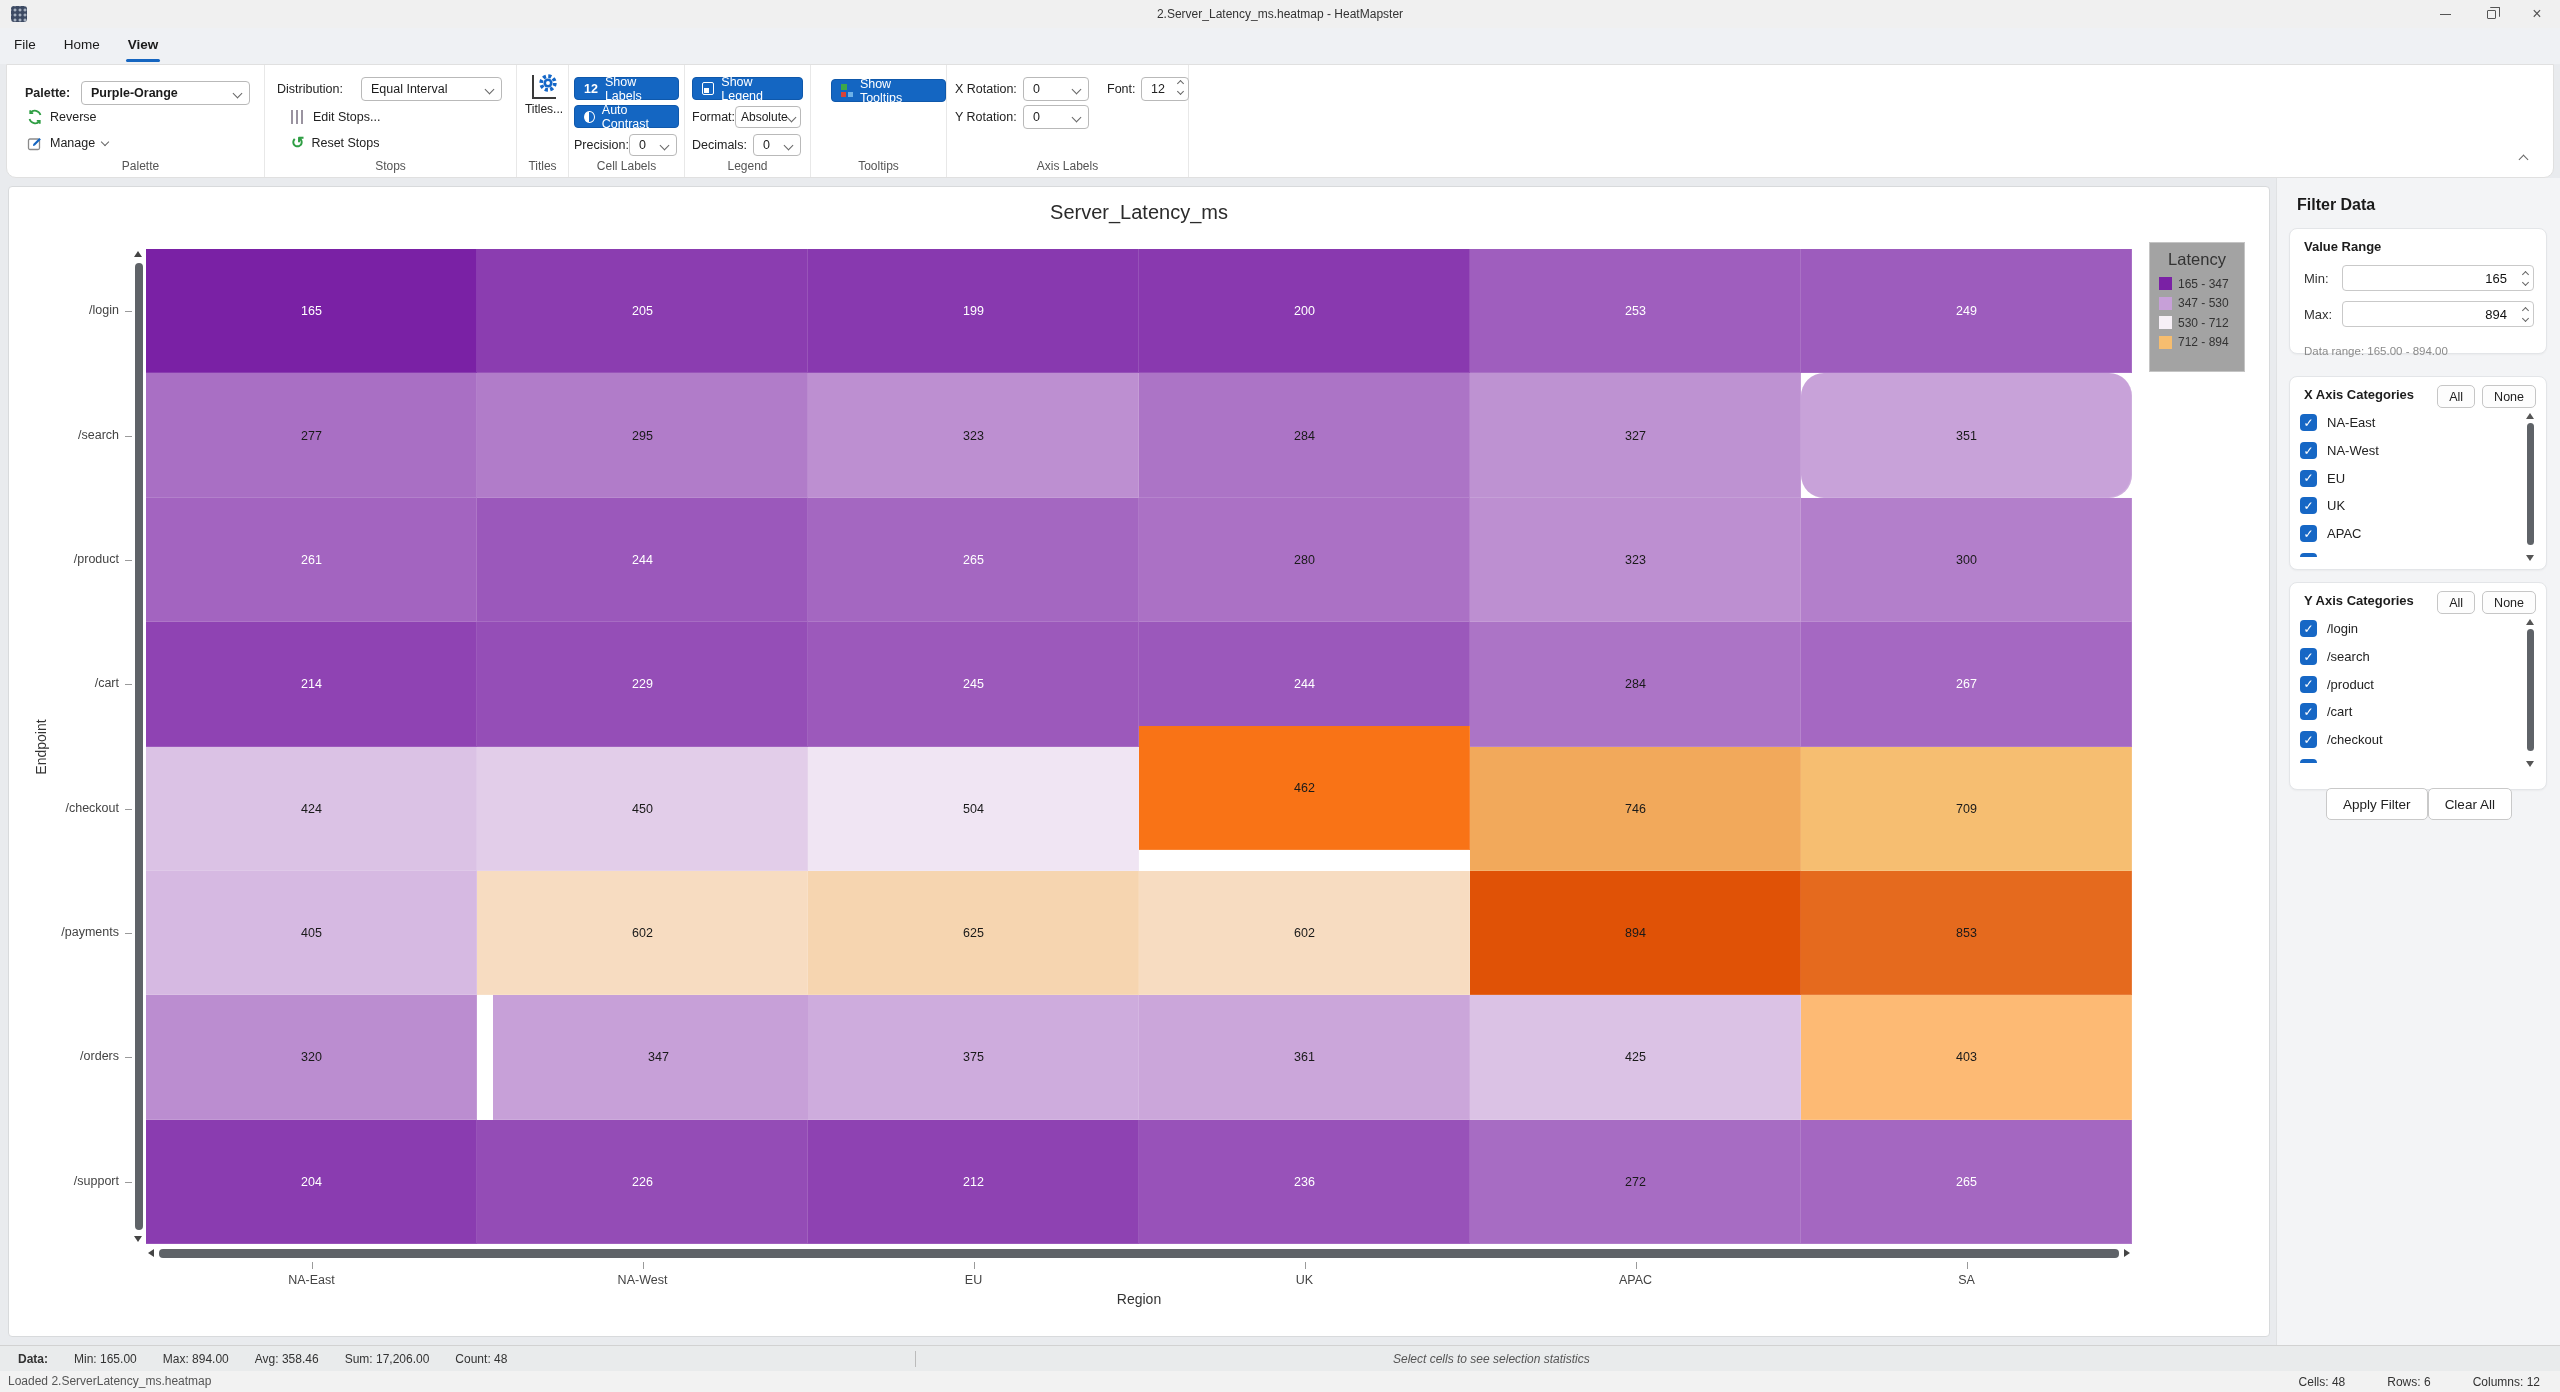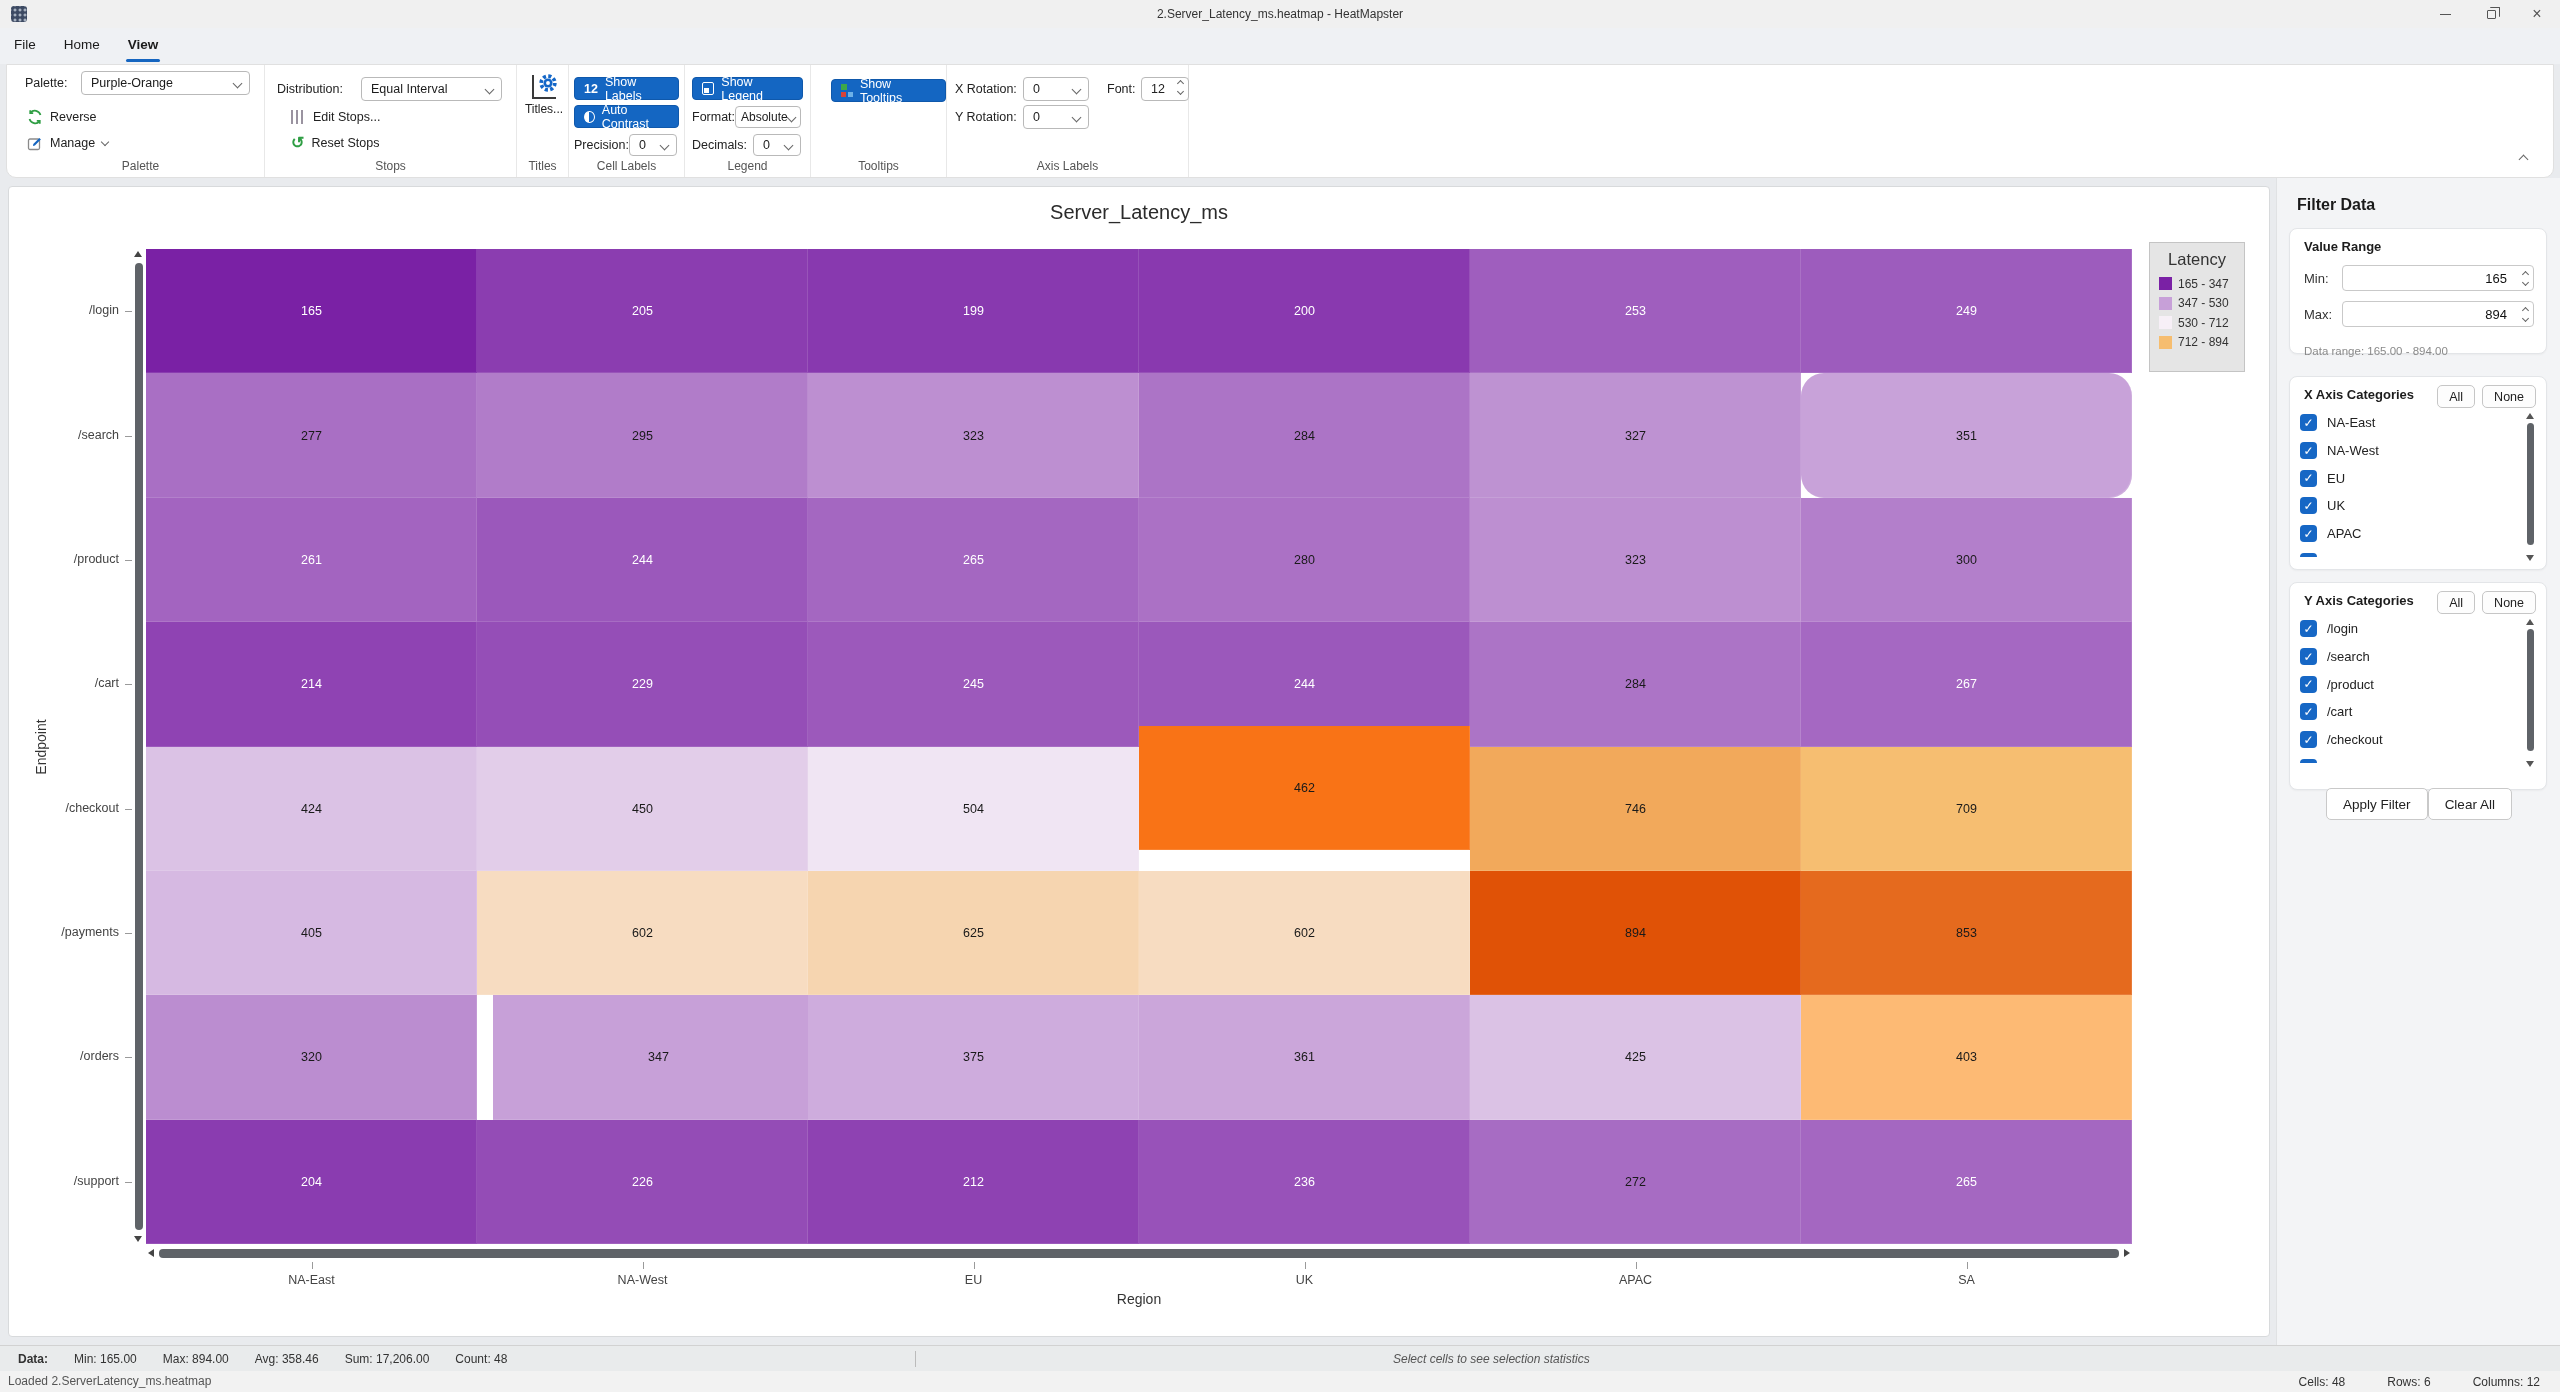--- a/index.html
+++ b/index.html
@@ -74,21 +74,21 @@
   .tickmark { position:absolute; background:#9a9a9a; }
   .hm-cell { position:absolute; display:flex; align-items:center; justify-content:center; font-size:12.5px;
     box-shadow:inset -1px -1px 0 rgba(255,255,255,0.12); }
   
   .vscroll { position:absolute; left:124px; top:62px; width:11px; height:995px; }
   .hscroll { position:absolute; left:137px; top:1060px; width:1986px; height:13px; }
   .scroll-thumb-v { position:absolute; left:1.5px; width:8px; border-radius:4px; background:#5f6368; }
   .scroll-thumb-h { position:absolute; top:2px; height:9px; border-radius:4px; background:#5f6368; }
   .tri { position:absolute; width:0; height:0; }
   
-  .legend-box { position:absolute; left:2140px; top:55px; width:96px; height:130px; background:#e5e5e5;
+  .legend-box { position:absolute; left:2140px; top:55px; width:96px; height:130px; background:#a3a3a3;
     border:1px solid #c4c4c4; }
   .legend-title { margin-top:7px; text-align:center; font-size:16.5px; color:#333; }
   .legend-entry { position:relative; height:19.5px; display:flex; align-items:center; padding-left:9px; gap:6px; }
   .legend-swatch { width:13px; height:13px; flex:0 0 13px; }
   .legend-label { font-size:12px; color:#333; white-space:nowrap; }
   
   .filter-panel { position:absolute; left:2276px; top:178px; width:284px; height:1167px; background:#f3f4f6;
     border-left:1px solid #e0e2e4; }
   .fp-title { position:absolute; left:20px; top:18px; font-size:16px; font-weight:bold; color:#1a1a1a; }
   .fp-card { position:absolute; left:12px; width:258px; background:#fff; border:1px solid #e3e5e8; border-radius:8px;
@@ -143,21 +143,21 @@
 
 <div class="menubar" id="menubar">
     <div class="menu-tab"><span>File</span></div>
     <div class="menu-tab"><span>Home</span></div>
     <div class="menu-tab active"><span>View</span><div class="tab-underline"></div></div>
   </div>
 
 <div class="ribbon">
 
   <div class="rgroup" style="left:10px; width:248px;">
-    <div class="rrow" style="left:8px; top:6px; right:8px;">
+    <div class="rrow" style="left:8px; top:16px; right:8px;font-weight:bold;">
       <span class="rlabel">Palette:</span>
       <div class="combo" style="position:absolute; left:56px; right:6px;">
         <span>Purple-Orange</span>
         <span class="chev"></span>
       </div>
     </div>
     <div class="rrow btn-row" style="left:10px; top:40px;">
       <svg width="16" height="16" viewBox="0 0 16 16">
         <path d="M13.5 6A6 6 0 0 0 3.4 3.6" stroke="#2f9e44" fill="none" stroke-width="1.7"></path>
         <path d="M3.2 1.2v3h3" stroke="#2f9e44" fill="none" stroke-width="1.7"></path>

